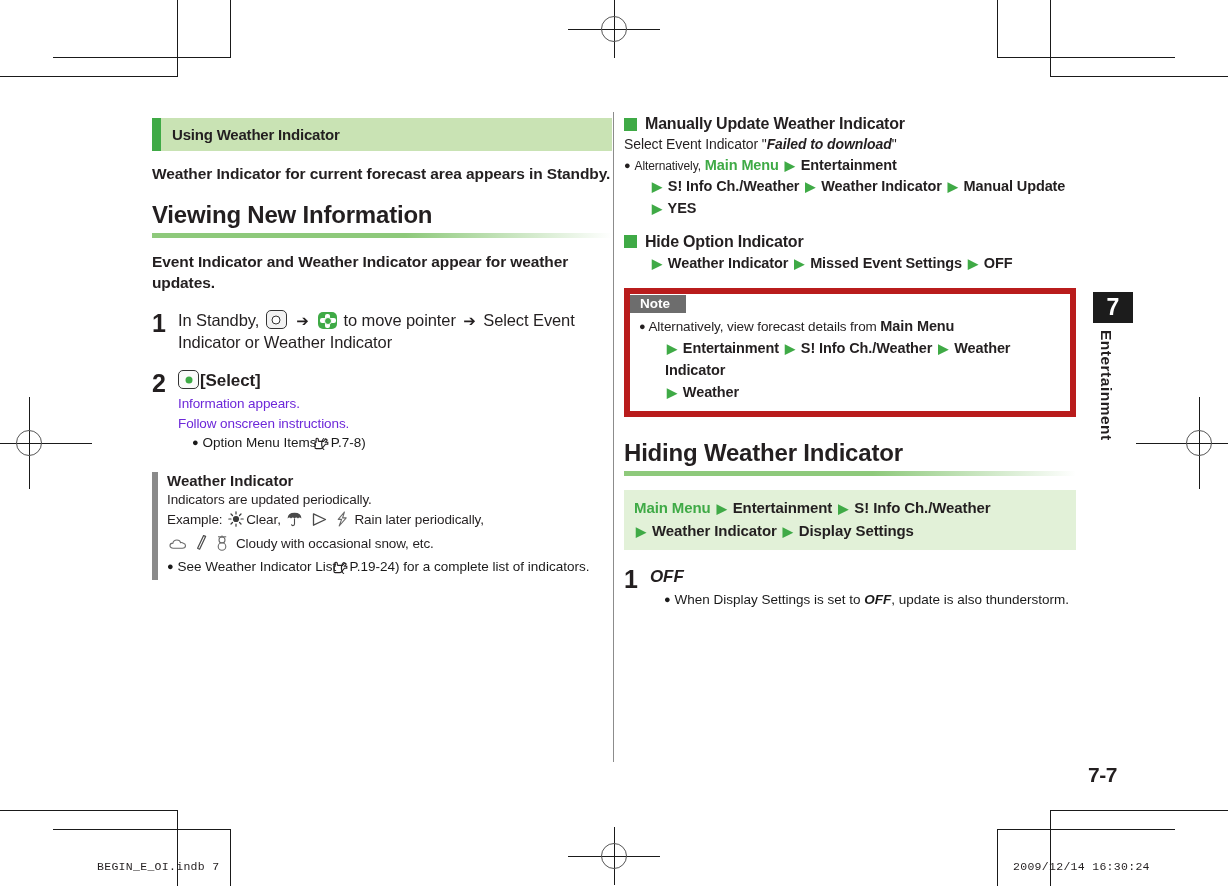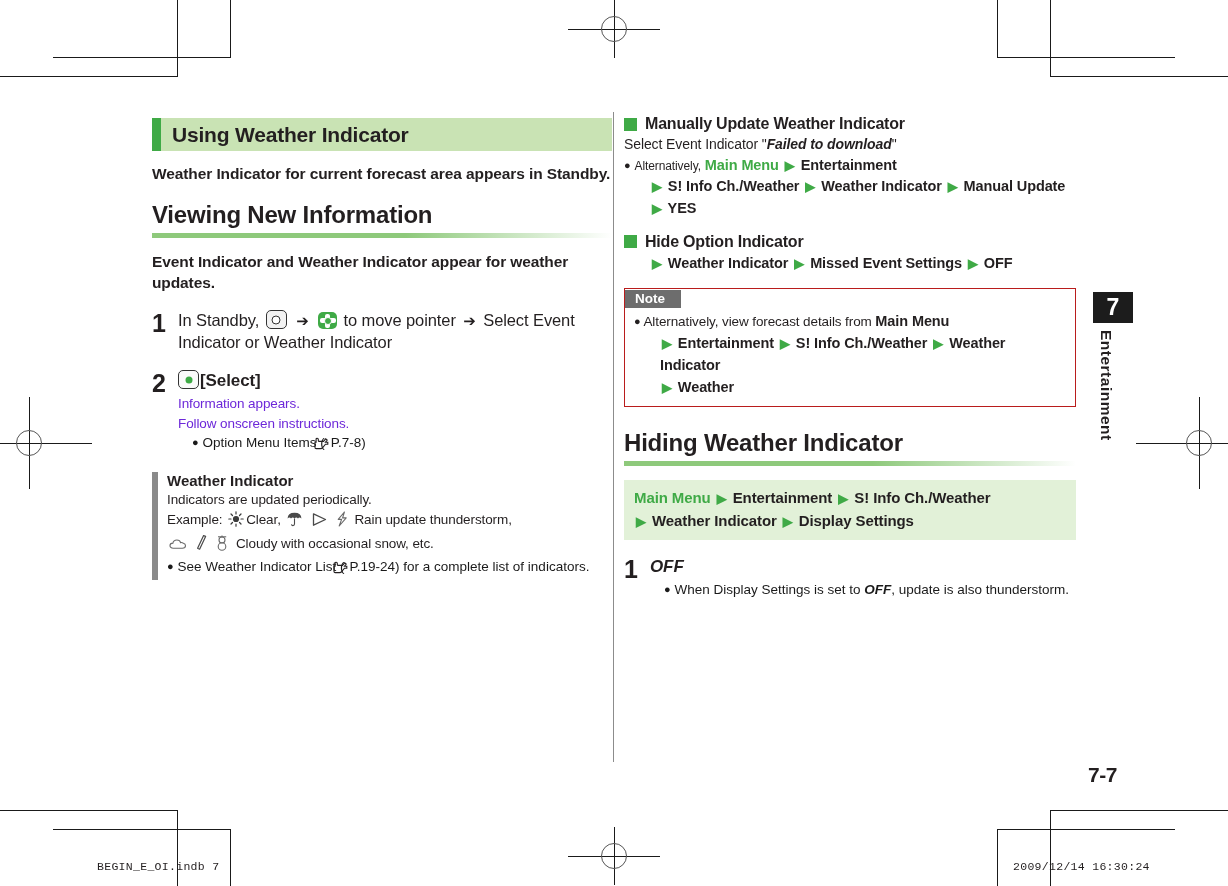--- a/index.html
+++ b/index.html
@@ -44,21 +44,21 @@
   .title-bar {
     display:flex; align-items:center;
     background:#c9e3b4;
     height:33px;
     margin-bottom:13px;
   }
   .title-bar .accent {
     width:9px; height:33px; background:#3faa46; flex:0 0 auto;
   }
   .title-bar .title {
-    font-size:21px; font-weight:bold; color:#231f20;
+    font-size:15px; font-weight:bold; color:#231f20;
     padding-left:11px; letter-spacing:-0.2px;
   }
 
   .lead {
     font-size:15.5px; font-weight:bold; line-height:1.32;
     color:#231f20; margin:0 0 17px 0; letter-spacing:-0.1px;
   }
 
   .h2 {
     font-size:24px; font-weight:bold; color:#231f20;
@@ -173,21 +173,21 @@
   .gt { color:#3faa46; font-weight:bold; font-size:15px; }
   .bullet-dot { font-size:11px; vertical-align:1.5px; }
 
   .indent1 { padding-left:26px; }
   .indent-b { padding-left:18px; text-indent:-18px; }
 
   .blk { margin-bottom:14px; }
 
   
   .notebox {
-    border:1px solid #b91c1c; margin:6px 0 22px 0; padding:0 0 8px 0;
+    border:6px solid #b91c1c; margin:6px 0 22px 0; padding:0 0 8px 0;
     position:relative;
   }
   .notebox .note-tab {
     display:inline-block; background:#6d6d6d; color:#ffffff;
     font-size:13.5px; font-weight:bold; padding:1px 16px 2px 10px;
     margin:0 0 3px 0;
   }
   .notebox .note-body { padding:0 9px 0 9px; }
   .notebox .nb-line {
     font-size:13.5px; line-height:1.5; color:#231f20; letter-spacing:-0.1px;
@@ -364,21 +364,21 @@
           <span class="wicon">
             <svg width="17" height="15" viewBox="0 0 17 15">
                 <path d="M2.5 1.8 L14.5 7.5 L2.5 13.2 Z" fill="none" stroke="#4a4a4a" stroke-width="1.3" stroke-linejoin="round"></path>
               </svg>
           </span>
           <span class="wicon">
             <svg width="13" height="16" viewBox="0 0 13 16">
                 <path d="M8.4 1 L2.2 8.4 L5.6 8.4 L3.2 15 L10.2 6.9 L6.6 6.9 Z" fill="none" stroke="#6a6a6a" stroke-width="1.1" stroke-linejoin="round"></path>
               </svg>
           </span>
-          <span>Rain update thunderstorm,</span>
+          <span>Rain later periodically,</span>
         </div>
         <div class="ib-line">
           <span class="wicon">
             <svg width="19" height="14" viewBox="0 0 19 14">
                 <path d="M4.3 11.2 Q1 11.2 1 8.6 Q1 6.2 3.9 6.1 Q4.4 3 7.9 3 Q11 3 11.6 5.6 Q13 5.3 14.4 6.2 Q16.5 6.6 16.5 8.7 Q16.5 11.2 13.3 11.2 Z" fill="none" stroke="#6a6a6a" stroke-width="1.1"></path>
               </svg>
           </span>
           <span class="wicon">
             <svg width="12" height="16" viewBox="0 0 12 16">
                 <path d="M9.6 1.4 L3.6 14.2 L1.6 13.2 L7.6 0.6 Z" fill="none" stroke="#4a4a4a" stroke-width="1.2" stroke-linejoin="round"></path>

